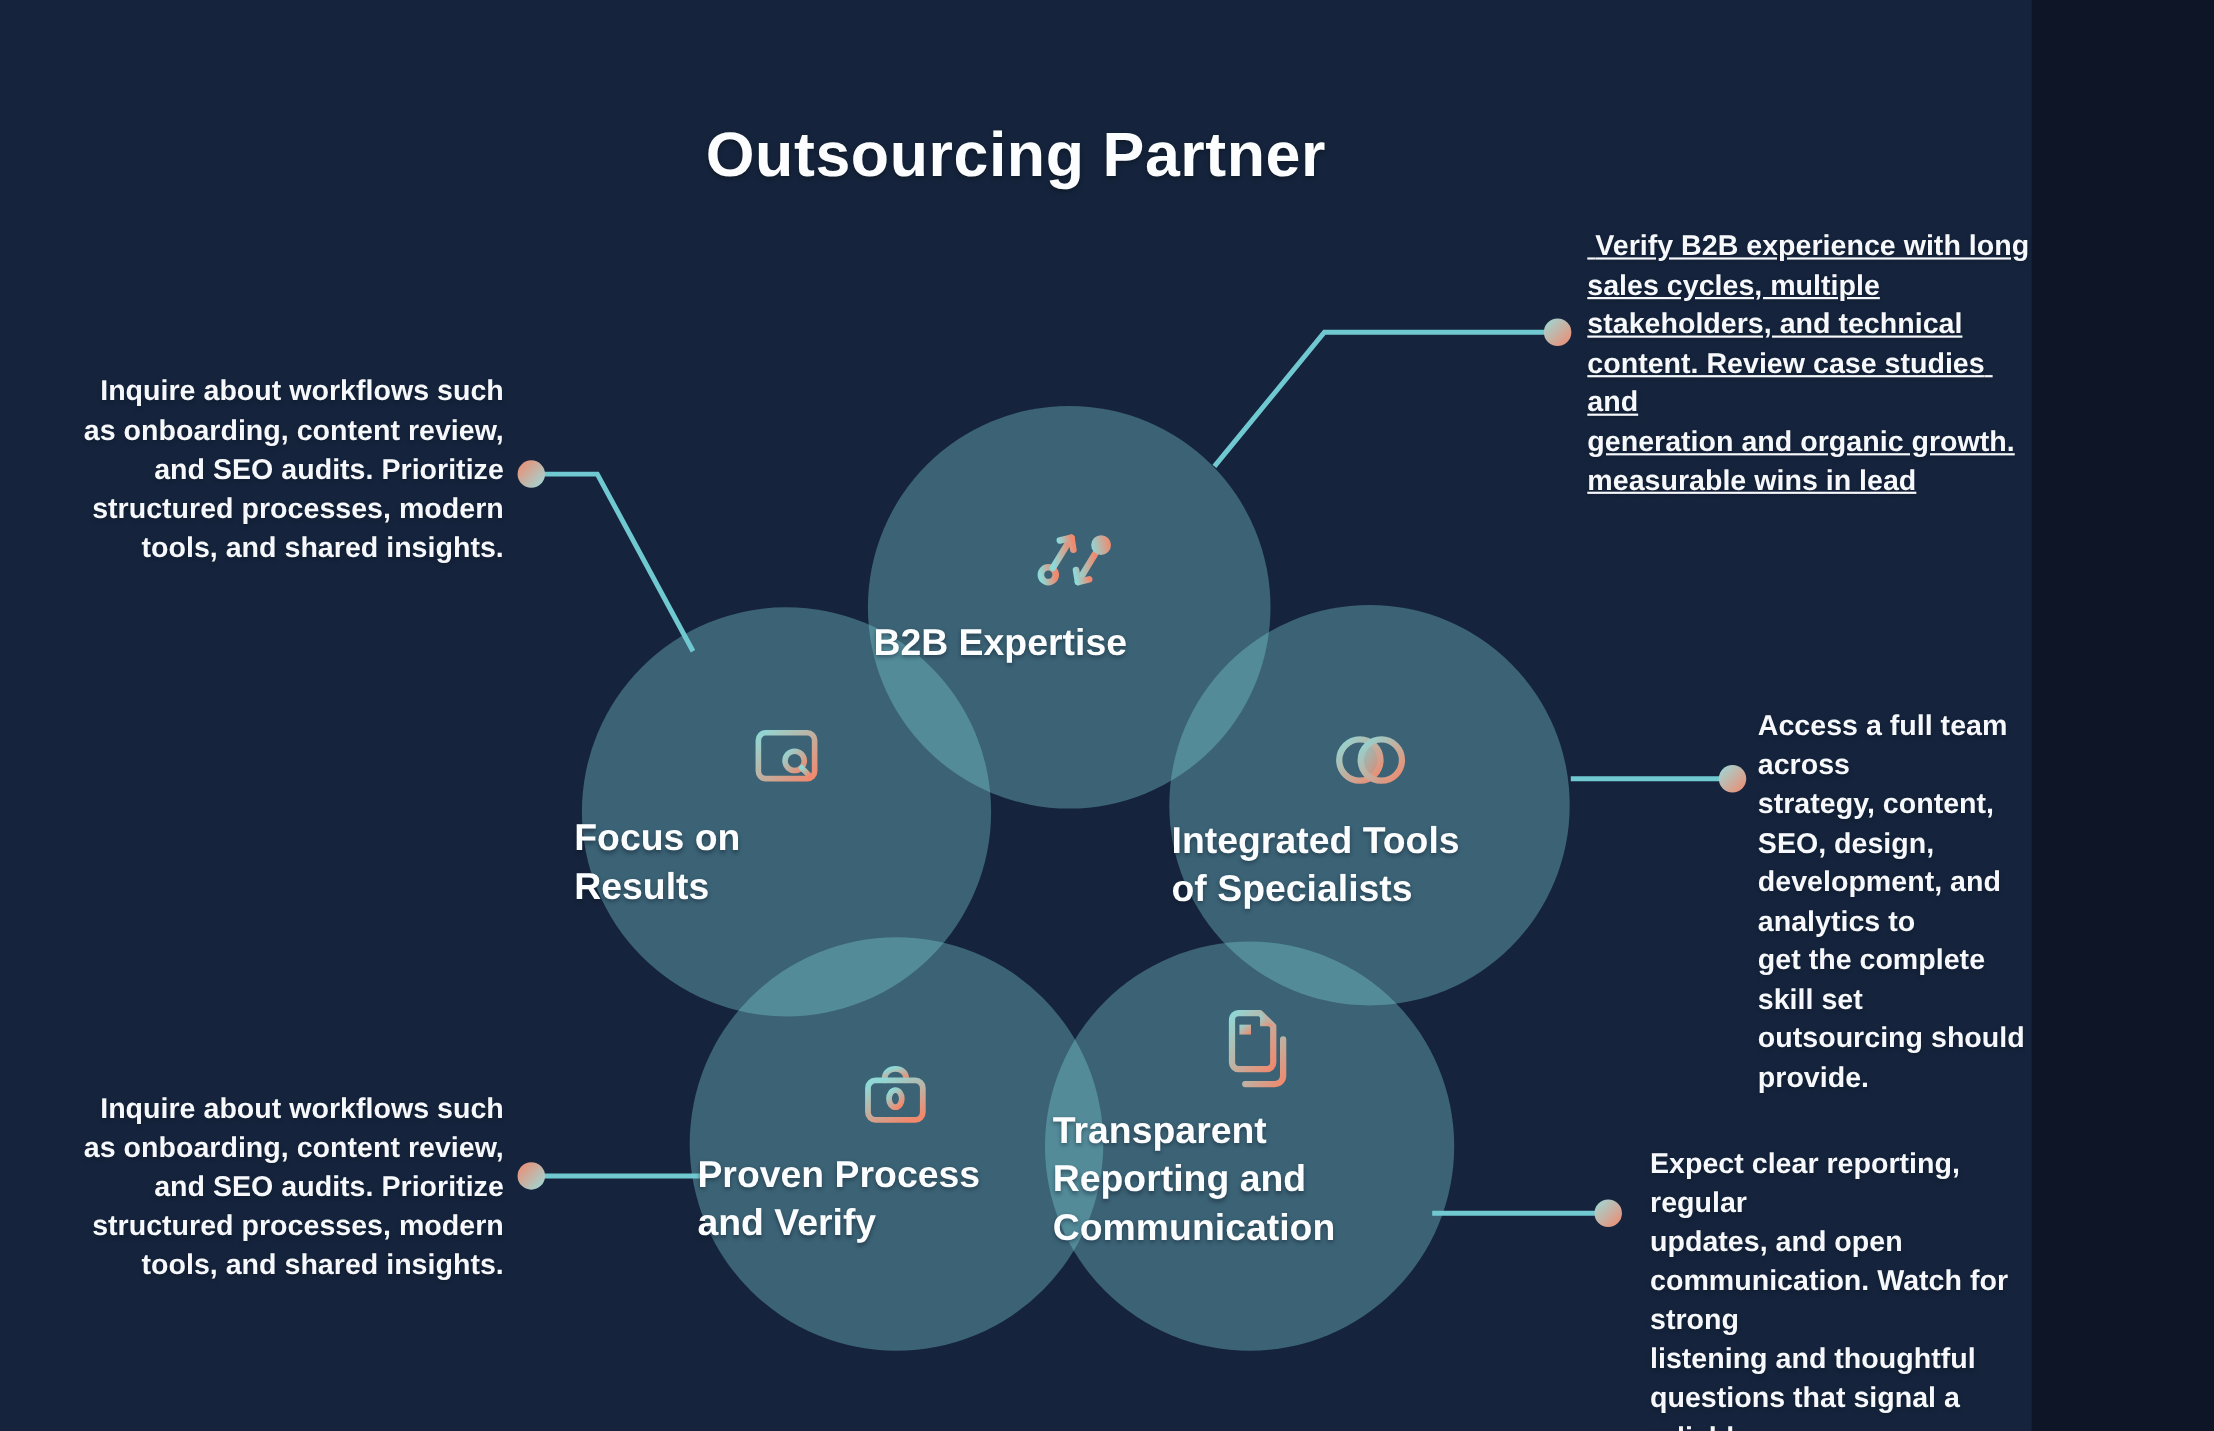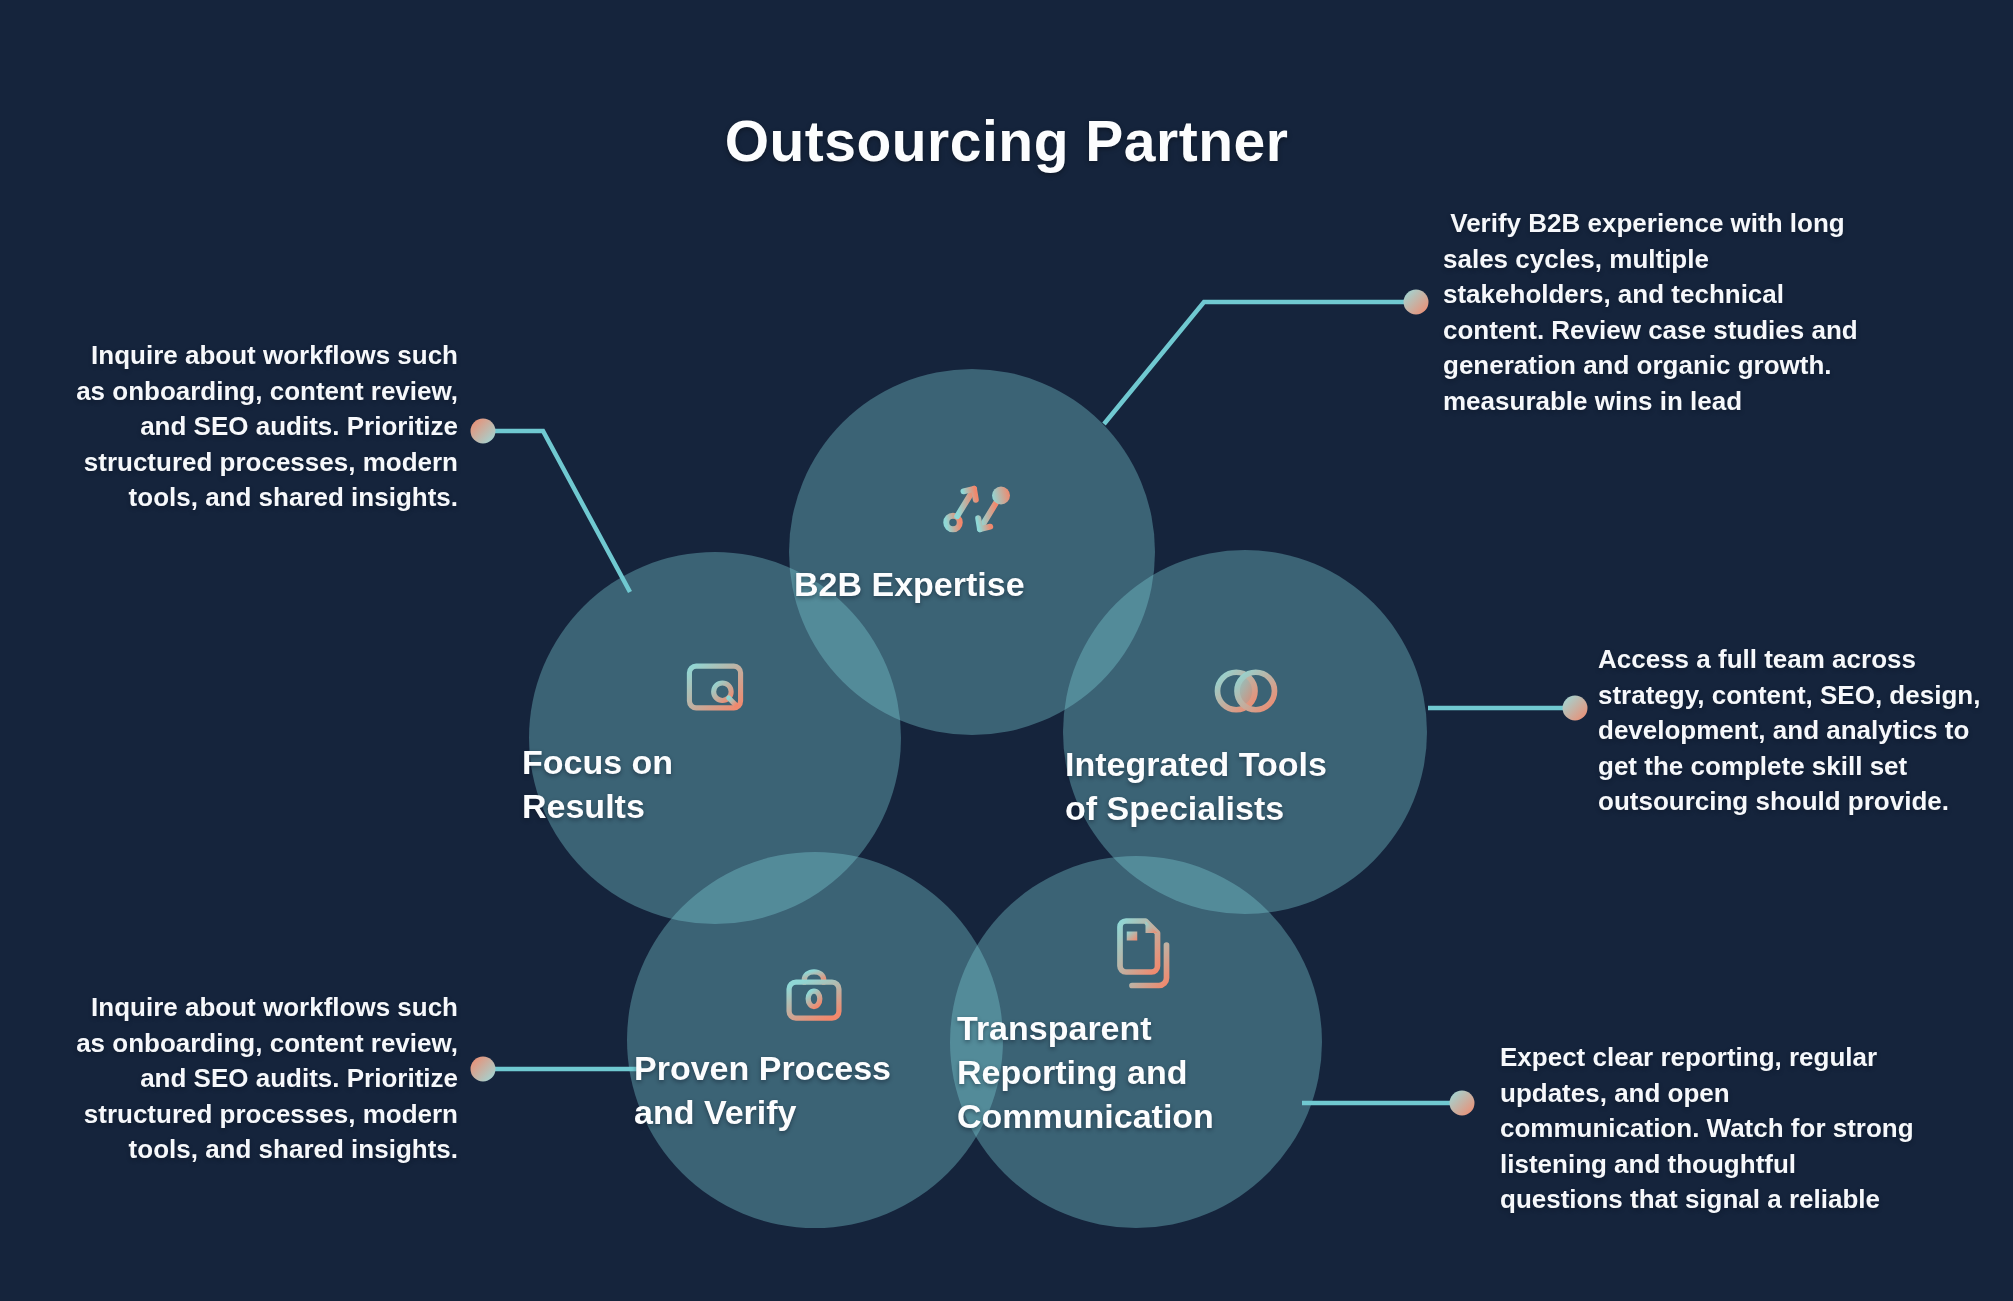--- a/index.html
+++ b/index.html
@@ -1,18 +1,18 @@
 <!DOCTYPE html>
 <html><head>
 <meta charset="utf-8">
 <style>
   html, body { margin: 0; padding: 0; background: #0d1526; }
   .canvas {
     position: relative;
-    width: 2013px;
+    width: 1847px;
     height: 1301px;
     background: #15243C;
     overflow: hidden;
     font-family: "Liberation Sans", "DejaVu Sans", sans-serif;
     color: #F8FAFC;
   }
   .title {
     position: absolute;
     left: 0; top: 108px;
     width: 100%;
@@ -62,21 +62,21 @@
   .l-reporting { left: 957px;  top: 1006px; }
   .callout {
     position: absolute;
     font-size: 26px;
     line-height: 35.5px;
     font-weight: 600;
     color: #F6F8FB;
     text-shadow: 0 2px 4px rgba(10,20,35,0.45);
   }
   .callout div { white-space: pre-wrap; }
-  .co-b2b       { left: 1443px; top: 206px; }
+  .co-b2b       { left: 1443px; top: 206px; text-decoration: underline; }
   .co-focus     { left: 40px;   top: 338px;  width: 418px; text-align: right; }
   .co-team      { left: 1598px; top: 642px; }
   .co-process   { left: 40px;   top: 990px;  width: 418px; text-align: right; }
   .co-reporting { left: 1500px; top: 1040px; }
 </style>
 </head>
 <body>
 
 <div class="canvas">
 

